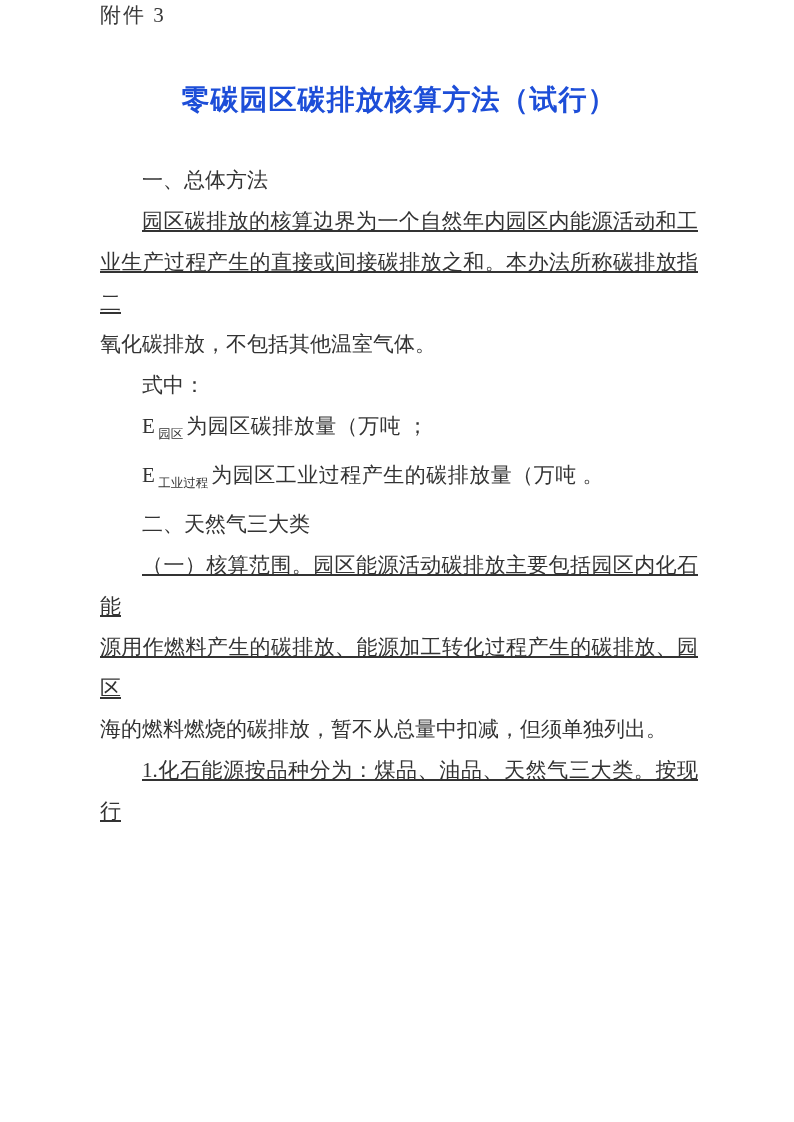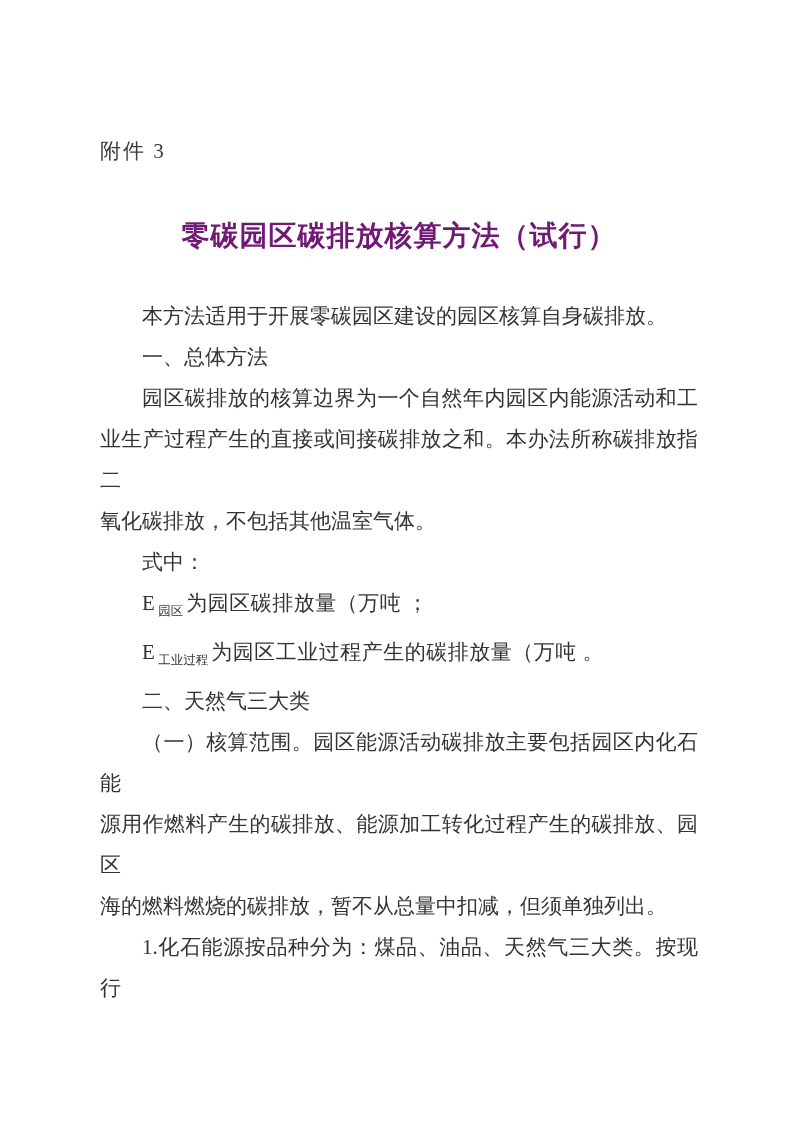--- a/index.html
+++ b/index.html
@@ -12,50 +12,50 @@
     overflow: hidden;
   }
   .page {
     box-sizing: border-box;
     width: 794px;
     height: 1122px;
     padding: 0 96px 0 100px;
     background: #ffffff;
   }
   .attachment {
-    padding-top: 136px;
     font-size: 21px;
     line-height: 30px;
     letter-spacing: 2px;
     color: #3a3a3a;
   }
   .doc-title {
     margin-top: 50px;
     text-align: center;
     font-size: 28px;
     line-height: 40px;
     font-weight: 700;
     letter-spacing: 1px;
-    color: #701a75;
+    color: #1d4ed8;
   }
   .doc-body {
     margin-top: 40px;
   }
   .line {
     font-size: 21px;
     line-height: 41px;
     white-space: pre-wrap;
     color: #333333;
   }
   .indent { text-indent: 2em; }
   
   .just {
     text-align: justify;
     text-align-last: justify;
     text-justify: inter-character;
+    text-decoration: underline;
   }
   .formula-line { letter-spacing: 0.5px; }
   .seg { font-size: 21px; }
   .seg-sub {
     font-size: 12.5px;
     vertical-align: -5px;
     margin: 0 3px 0 3px;
     letter-spacing: 0;
   }
 </style>
@@ -63,21 +63,20 @@
 <body>
 
 <div class="page">
 
   <div class="attachment">附件 3</div>
 
   <div class="doc-title">零碳园区碳排放核算方法（试行）</div>
 
   <div class="doc-body">
 
-    <div class="line indent">本方法适用于开展零碳园区建设的园区核算自身碳排放。</div>
 
     <div class="line indent">一、总体方法</div>
 
     <div class="line indent just">园区碳排放的核算边界为一个自然年内园区内能源活动和工</div>
     <div class="line just">业生产过程产生的直接或间接碳排放之和。本办法所称碳排放指二</div>
     <div class="line">氧化碳排放，不包括其他温室气体。</div>
 
 
     <div class="line indent">式中：</div>
 

